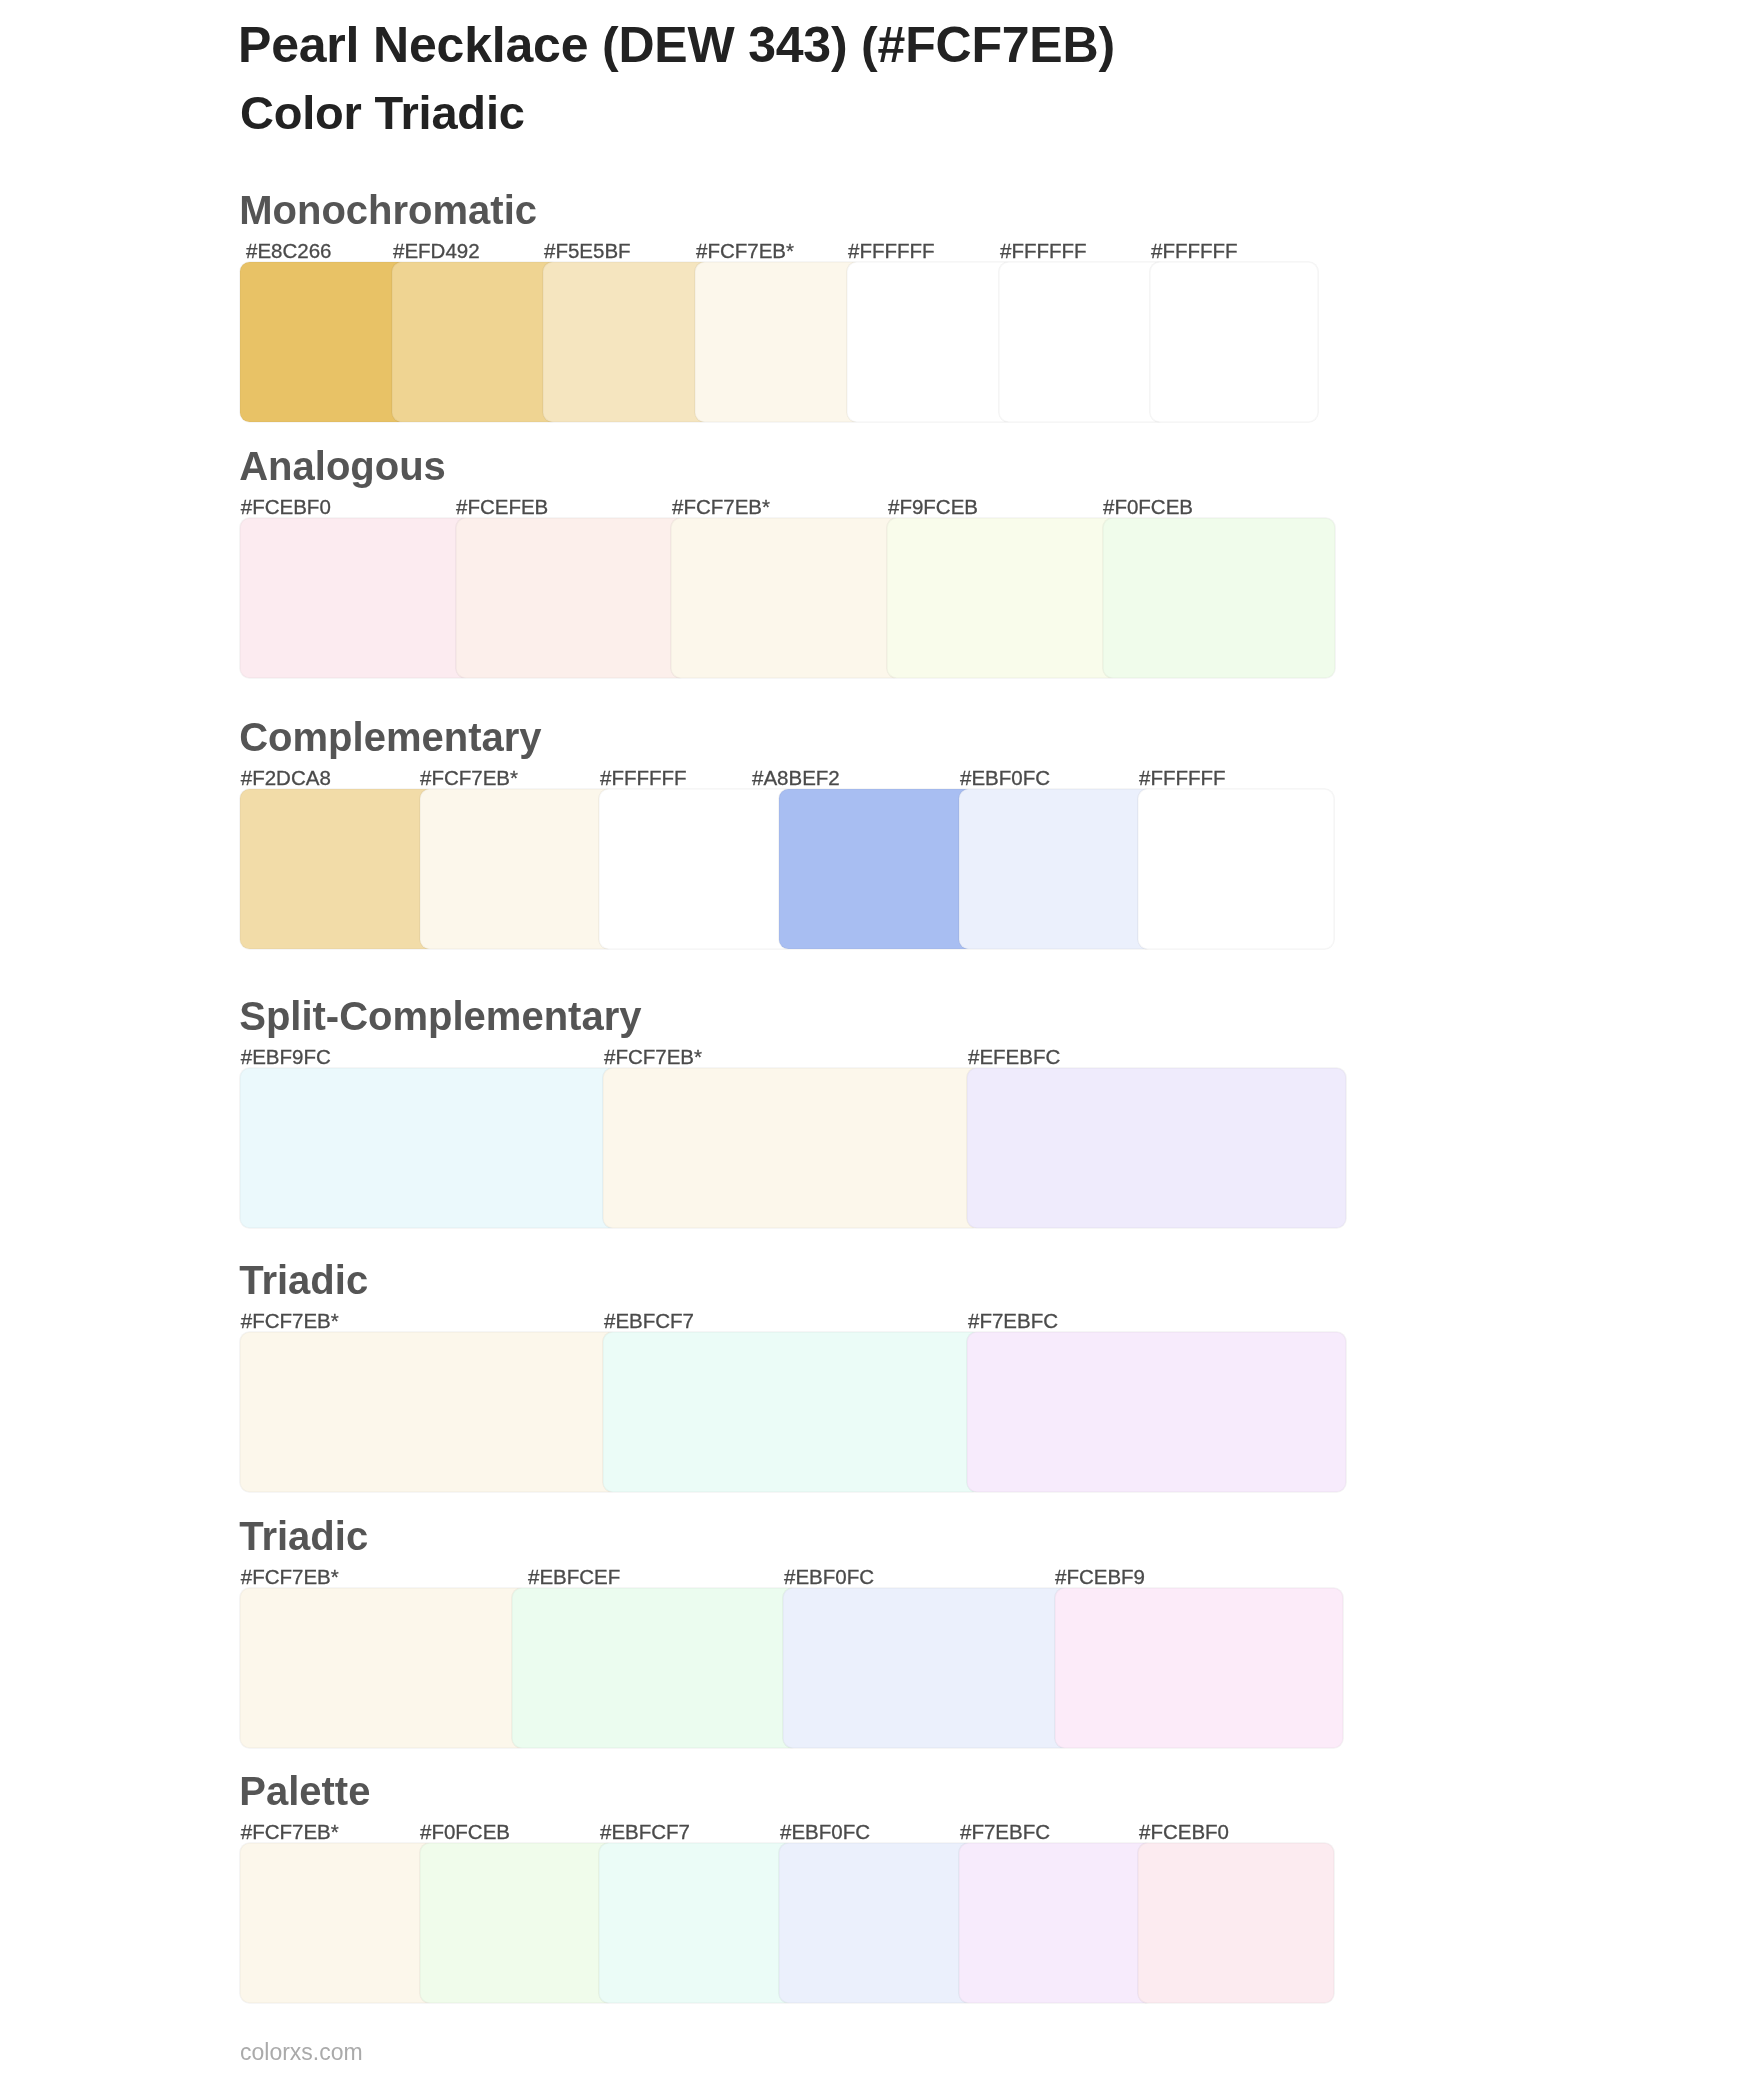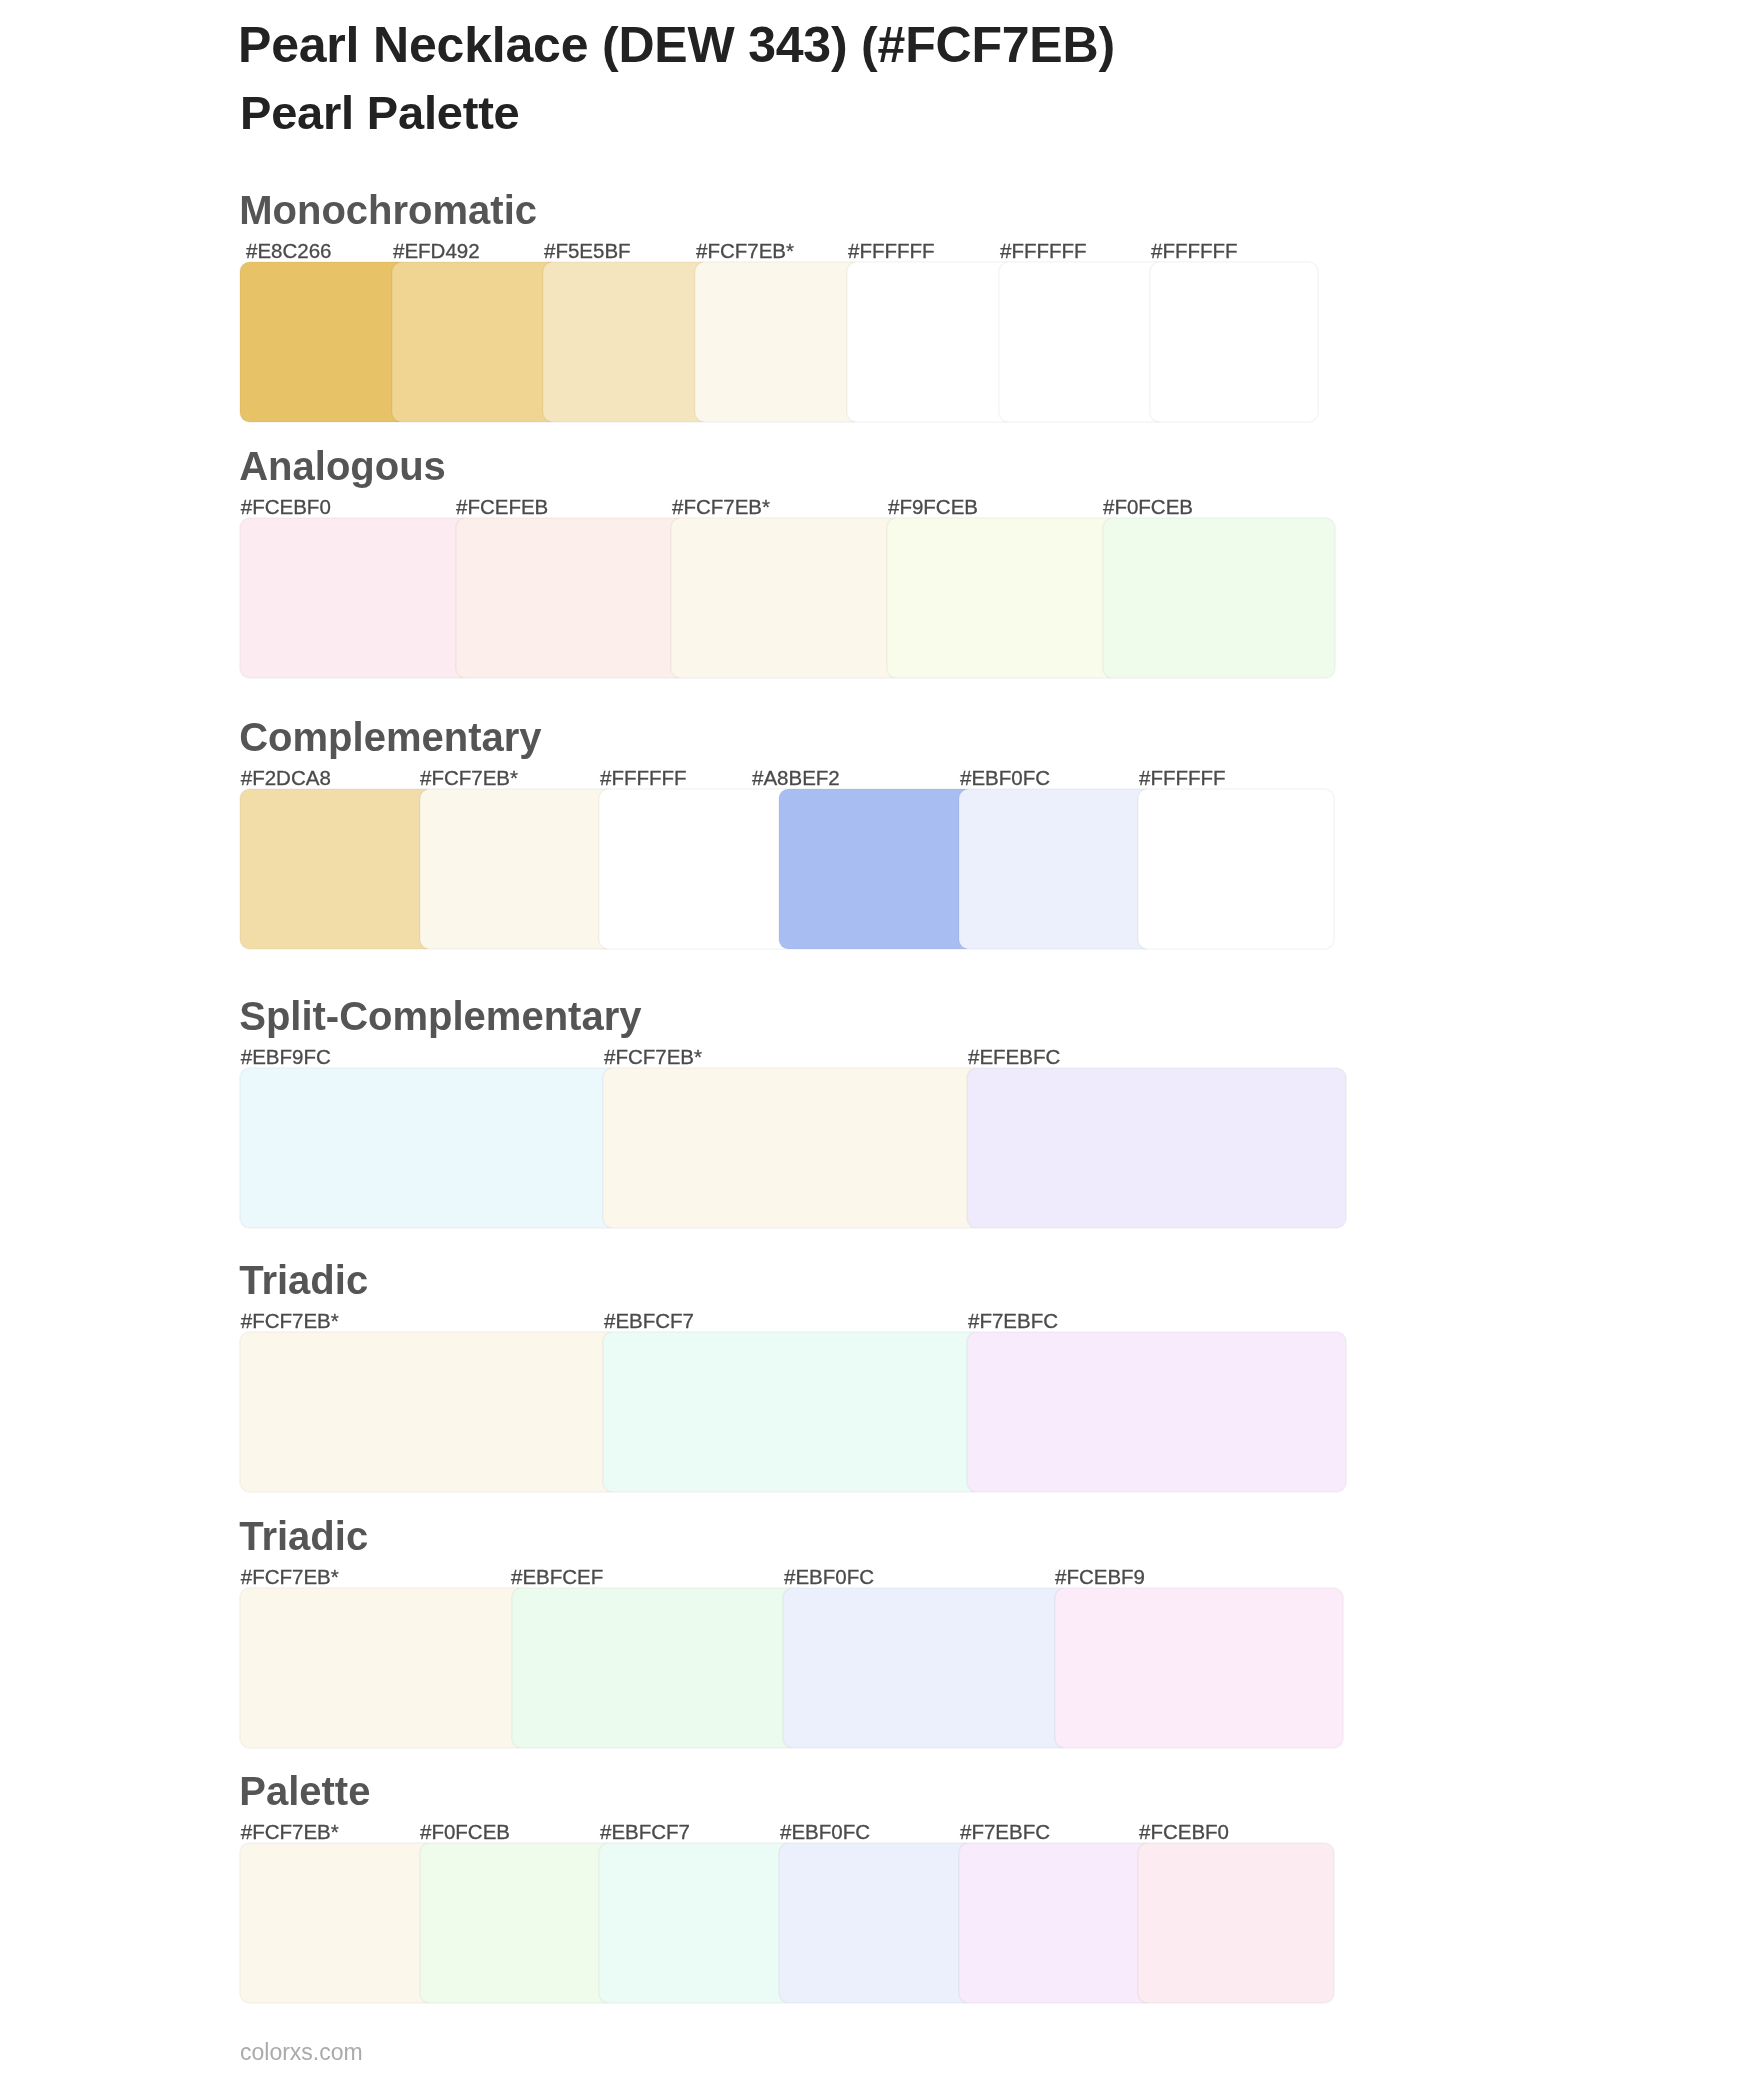--- a/index.html
+++ b/index.html
@@ -23,21 +23,21 @@
        white-space:nowrap;line-height:1;}
   .footer{position:absolute;left:240px;top:2041px;font-size:23px;color:#aaaaaa;
           line-height:1;}
 </style>
 </head>
 <body>
 
 <div id="page">
 
   <h1 class="title">Pearl Necklace (DEW 343) (#FCF7EB)</h1>
-  <h2 class="subtitle">Pearl Palette</h2>
+  <h2 class="subtitle">Color Triadic</h2>
 
   <section class="section" style="top:262px;width:1078px">
     <h3 class="sec-title">Monochromatic</h3>
     <div class="swatch-row" style="width:1078px">
       <div class="sw" style="left: 0px; width: 168px; z-index: 1; background-color: rgb(232, 194, 102);"></div>
       <div class="lbl" style="left:6px">#E8C266</div>
       <div class="sw" style="left: 152px; width: 168px; z-index: 2; background-color: rgb(239, 212, 146);"></div>
       <div class="lbl" style="left:153px">#EFD492</div>
       <div class="sw" style="left: 303px; width: 168px; z-index: 3; background-color: rgb(245, 229, 191);"></div>
       <div class="lbl" style="left:304px">#F5E5BF</div>
@@ -104,21 +104,21 @@
       <div class="sw" style="left: 727px; width: 379px; z-index: 3; background-color: rgb(247, 235, 252);"></div>
       <div class="lbl" style="left:728px">#F7EBFC</div>
     </div>
   </section>
   <section class="section" style="top:1588px;width:1102px">
     <h3 class="sec-title">Triadic</h3>
     <div class="swatch-row" style="width:1102px">
       <div class="sw" style="left: 0px; width: 288px; z-index: 1; background-color: rgb(252, 247, 235);"></div>
       <div class="lbl" style="left:0.8px">#FCF7EB*</div>
       <div class="sw" style="left: 272px; width: 288px; z-index: 2; background-color: rgb(235, 252, 239);"></div>
-      <div class="lbl" style="left:271px">#EBFCEF</div>
+      <div class="lbl" style="left:288px">#EBFCEF</div>
       <div class="sw" style="left: 543px; width: 288px; z-index: 3; background-color: rgb(235, 240, 252);"></div>
       <div class="lbl" style="left:544px">#EBF0FC</div>
       <div class="sw" style="left: 815px; width: 288px; z-index: 4; background-color: rgb(252, 235, 249);"></div>
       <div class="lbl" style="left:815px">#FCEBF9</div>
     </div>
   </section>
   <section class="section" style="top:1843px;width:1094px">
     <h3 class="sec-title">Palette</h3>
     <div class="swatch-row" style="width:1094px">
       <div class="sw" style="left: 0px; width: 196px; z-index: 1; background-color: rgb(252, 247, 235);"></div>

